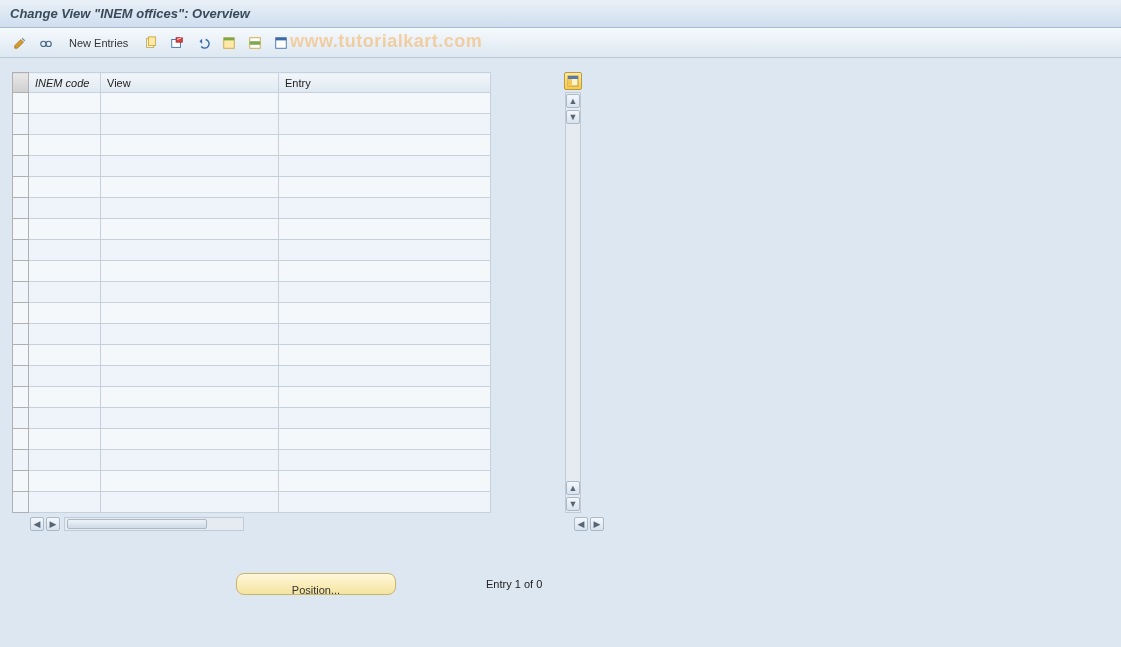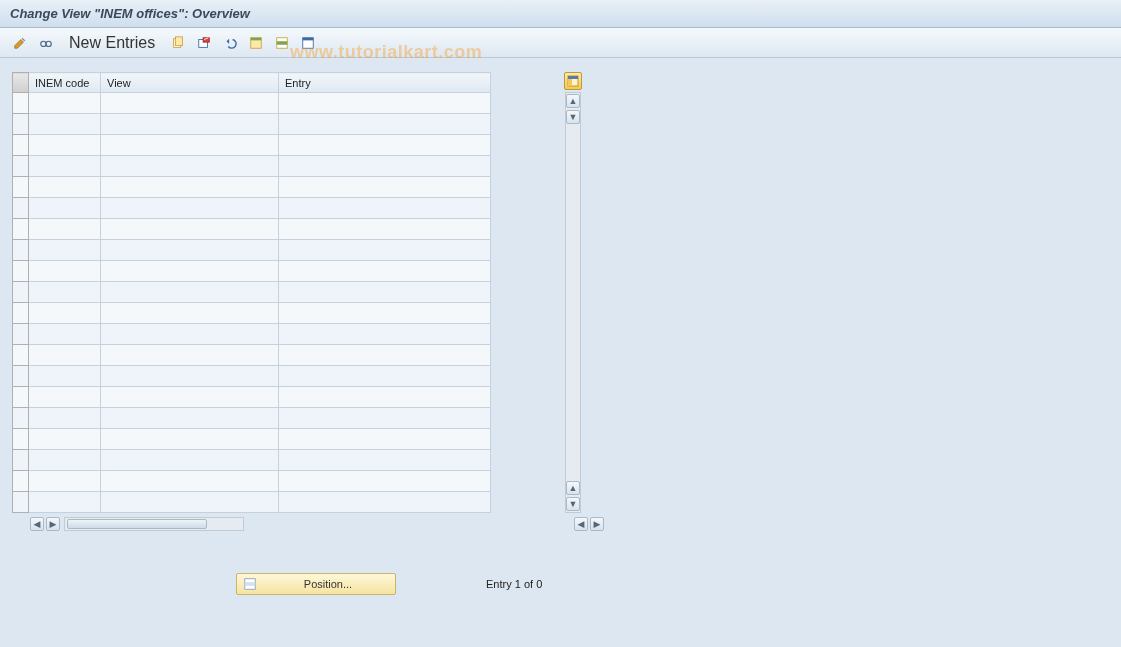--- a/index.html
+++ b/index.html
@@ -40,31 +40,31 @@
     width: 20px;
     height: 20px;
     display: flex;
     align-items: center;
     justify-content: center;
     cursor: pointer;
     border: 1px solid transparent;
     border-radius: 2px;
   }
   .new-entries {
-    font-size: 16px;
+    font-size: 11px;
     color: #333;
     padding: 2px 6px;
     cursor: pointer;
     border: 1px solid transparent;
     border-radius: 2px;
   }
   .watermark {
     position: absolute;
     left: 290px;
-    top: 14px;
+    top: 3px;
     font-size: 18px;
     font-weight: bold;
     color: rgba(255,140,0,0.35);
     letter-spacing: 0.5px;
     pointer-events: none;
   }
   .content {
     background: #dce7f1;
     padding: 14px 12px 8px 12px;
     height: calc(100% - 58px);
@@ -93,21 +93,21 @@
     width: 16px;
     background: linear-gradient(to bottom, #e8e8e8, #cfcfcf) !important;
     border: 1px solid #b0b0b0 !important;
   }
   .rowsel {
     width: 16px;
     background: linear-gradient(to bottom, #e8e8e8, #cfcfcf);
     border: 1px solid #b0b0b0 !important;
     cursor: pointer;
   }
-  .col-code { width: 72px; }
+  .col-code { width: 72px; font-style: italic; }
   .col-city { width: 178px; }
   .col-name { width: 212px; }
   .grid-table tbody td {
     height: 21px;
     background: #f4f8fb;
     padding: 0 4px;
   }
   .grid-table tbody tr:nth-child(even) td { background: #eef4f9; }
   .side-ctrl {
     display: flex;
@@ -176,27 +176,28 @@
     align-items:center;
     margin-top: 42px;
     gap: 90px;
     padding-left: 224px;
   }
   .position-btn {
     width: 160px;
     height: 22px;
     background: linear-gradient(to bottom,#fff7da,#f5e4a0);
     border: 1px solid #c9b66a;
-    border-radius: 2px;
+    border-radius: 8px;
     display:flex;
     align-items:center;
     gap:10px;
     padding: 0 6px;
     cursor:pointer;
     color:#333;
+    flex-direction:column;
   }
   .position-btn .lbl { flex:1; text-align:center; }
   .entry-status { color:#222; }
   svg { display:block; }
 </style>
 </head>
 <body>
 
 <div class="titlebar">
   <span class="title">Change View "INEM offices": Overview</span>

